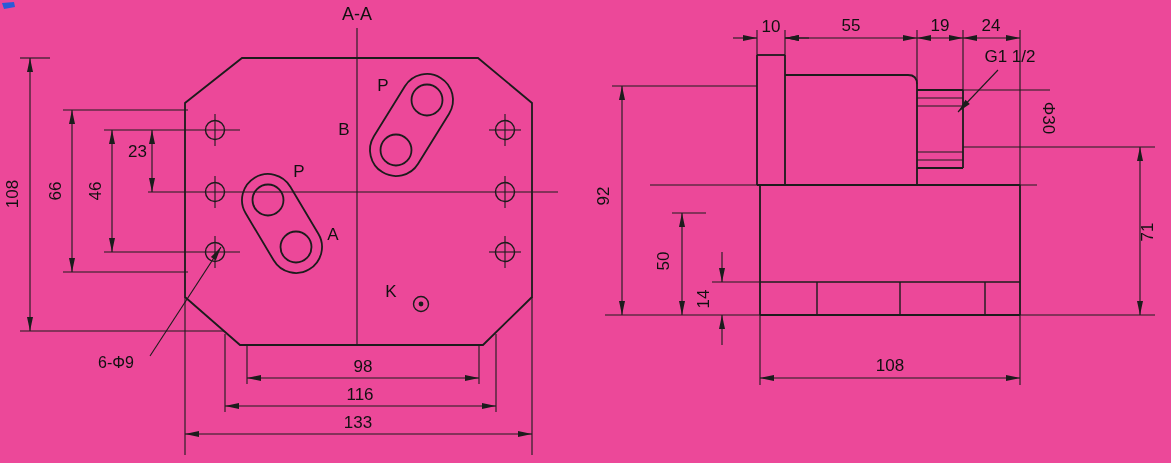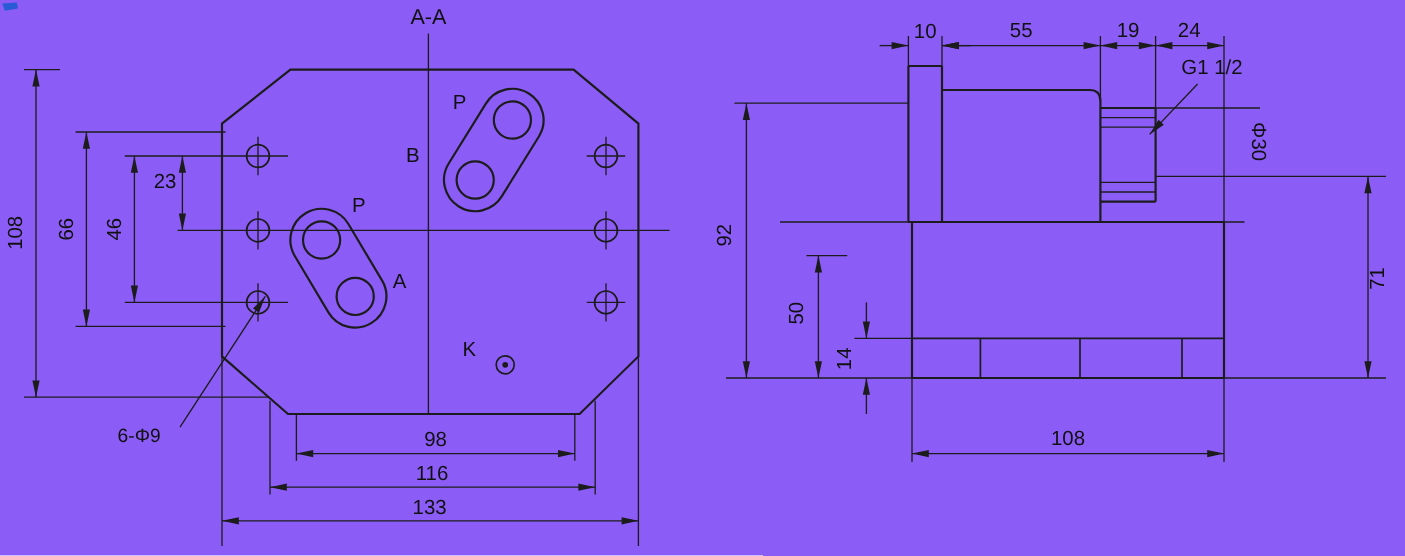--- a/index.html
+++ b/index.html
@@ -1,16 +1,16 @@
 <!DOCTYPE html>
 <html><head>
 <meta charset="utf-8">
 <style>
   html,body{margin:0;padding:0;background:#ffffff;}
-  .stage{position:relative;width:1171px;height:463px;background:#8b5cf6;overflow:hidden;
+  .stage{position:relative;width:1171px;height:463px;background:#ec4899;overflow:hidden;
          font-family:"Liberation Sans", sans-serif;}
   svg{position:absolute;left:0;top:0;}
   .thick{stroke:#1c1c1c;stroke-width:1.8;fill:none;stroke-linecap:butt;}
   .mid{stroke:#1c1c1c;stroke-width:1.4;fill:none;}
   .thin{stroke:#1c1c1c;stroke-width:1.1;fill:none;}
   text{fill:#111111;font-family:"Liberation Sans", sans-serif;font-size:17px;}
   .big{font-size:18px;}
   .sm{font-size:16px;}
 </style>
 </head>

